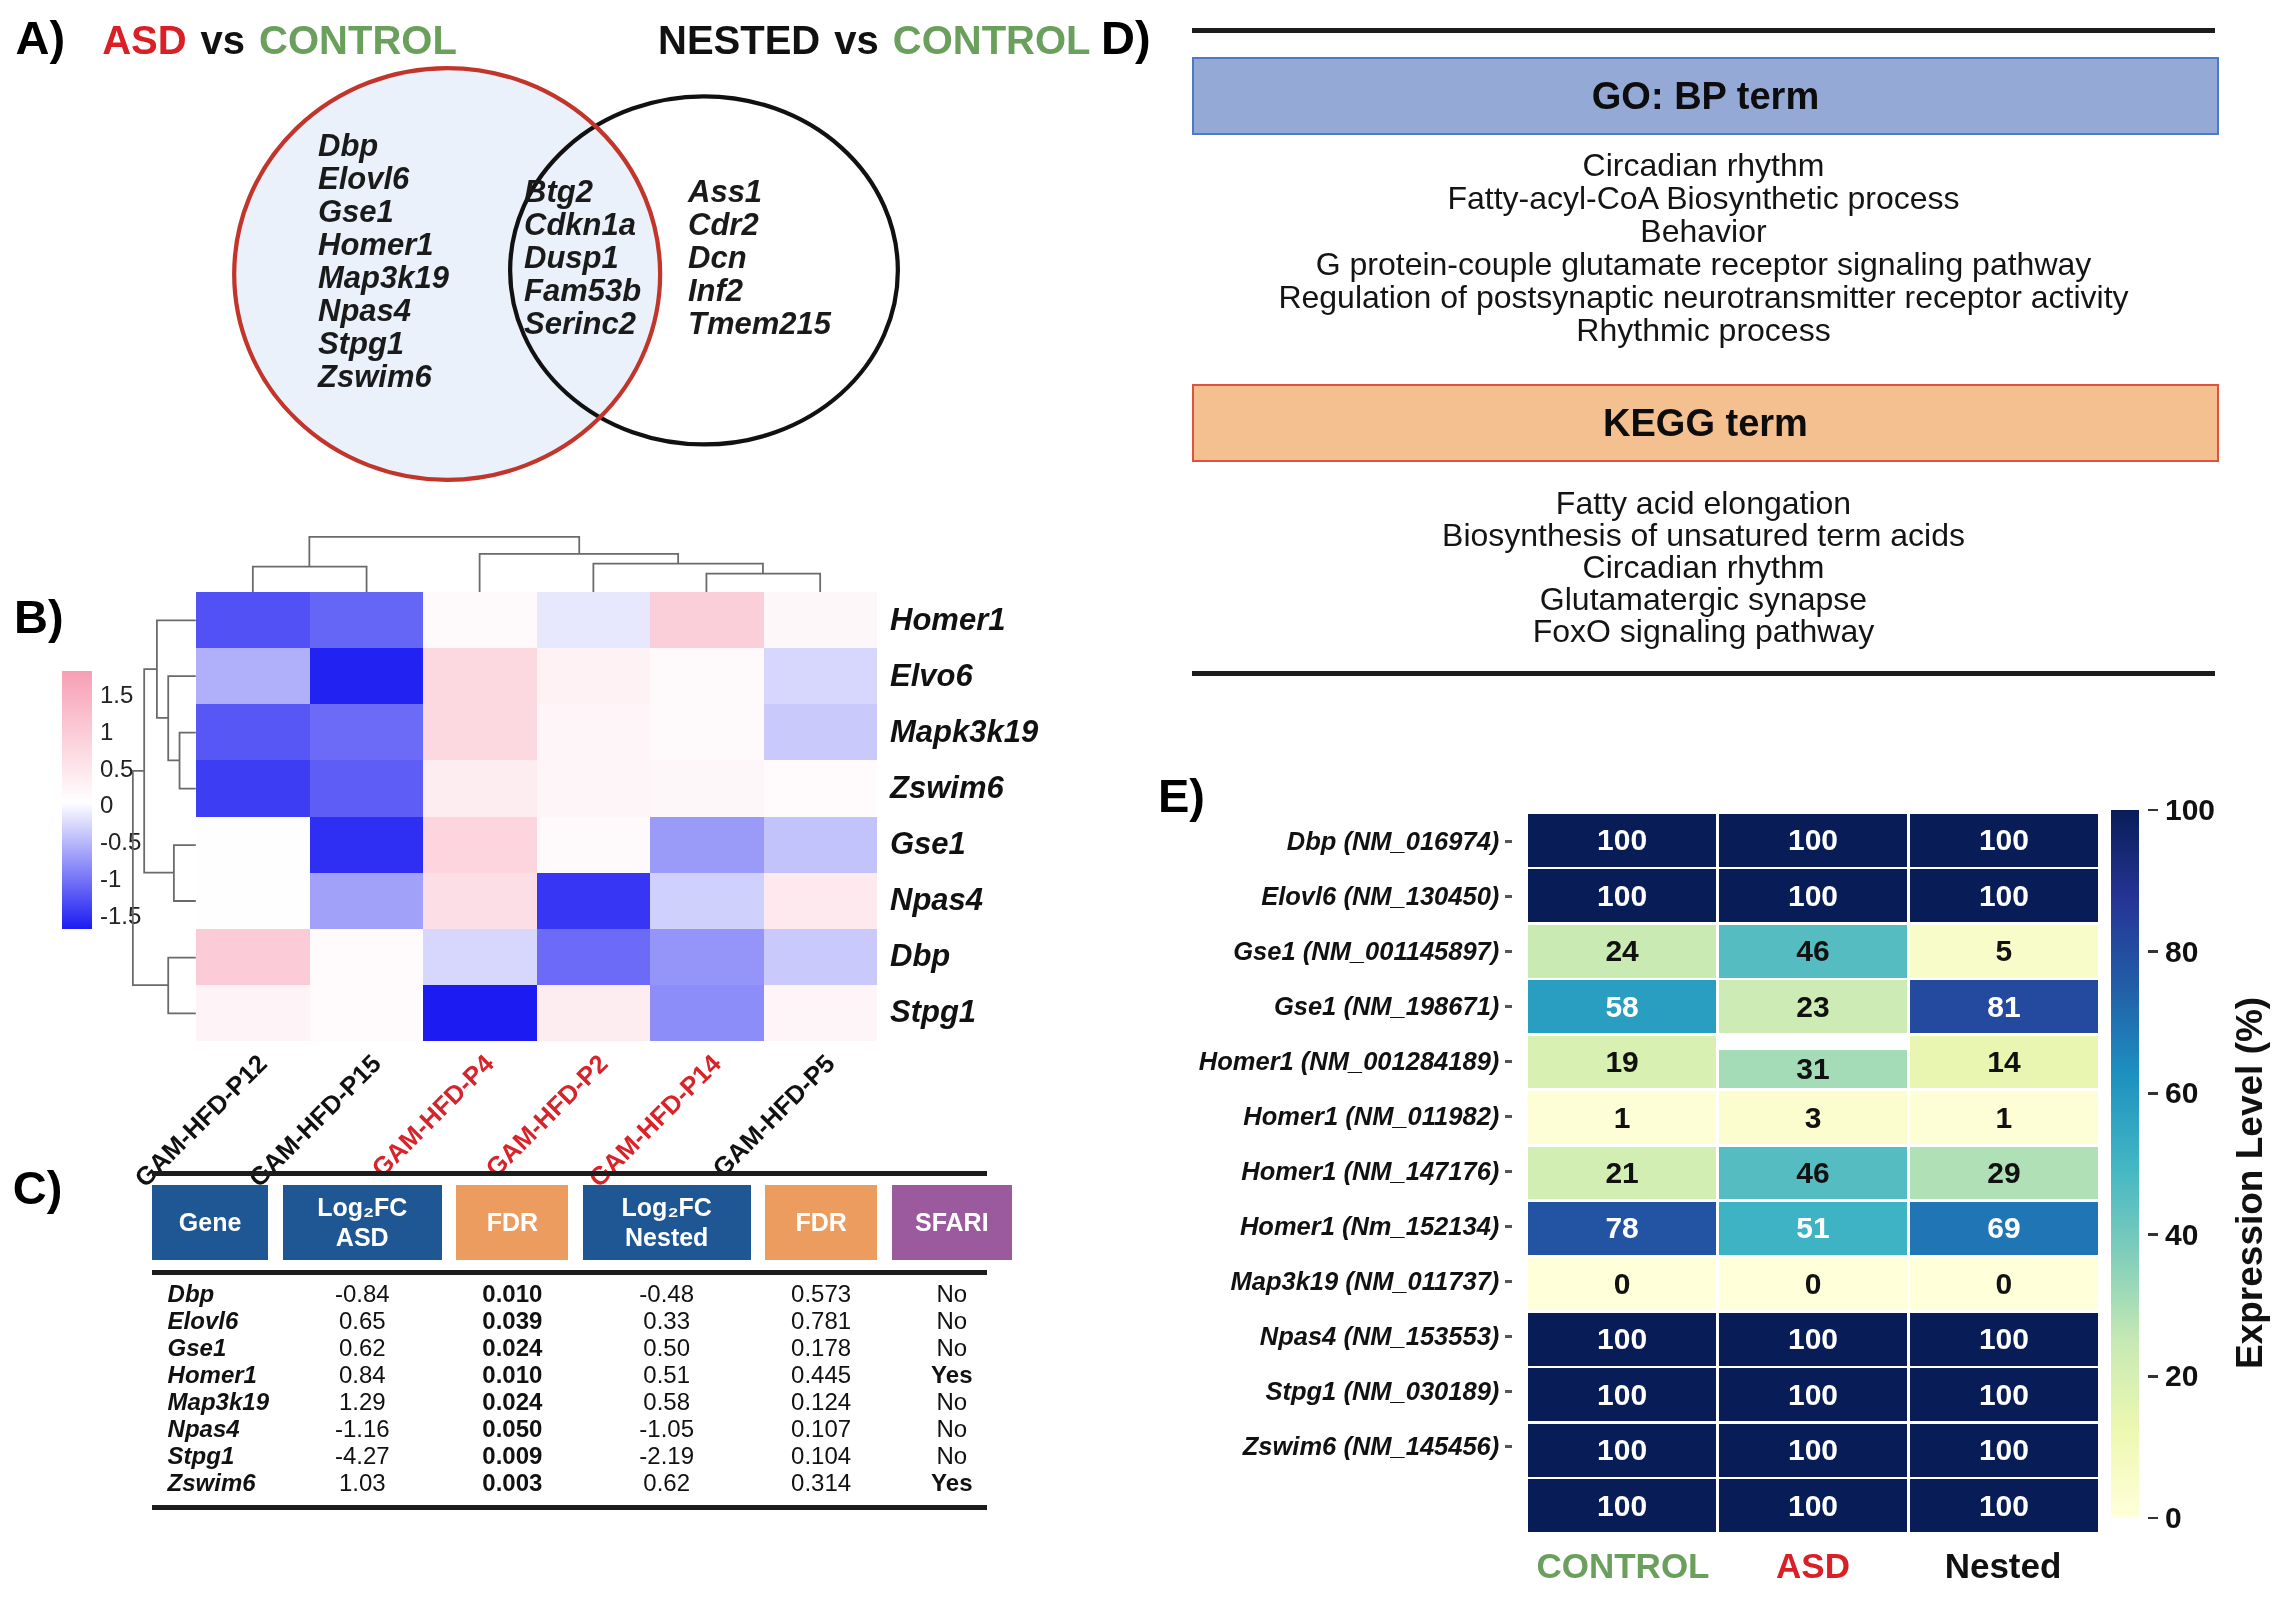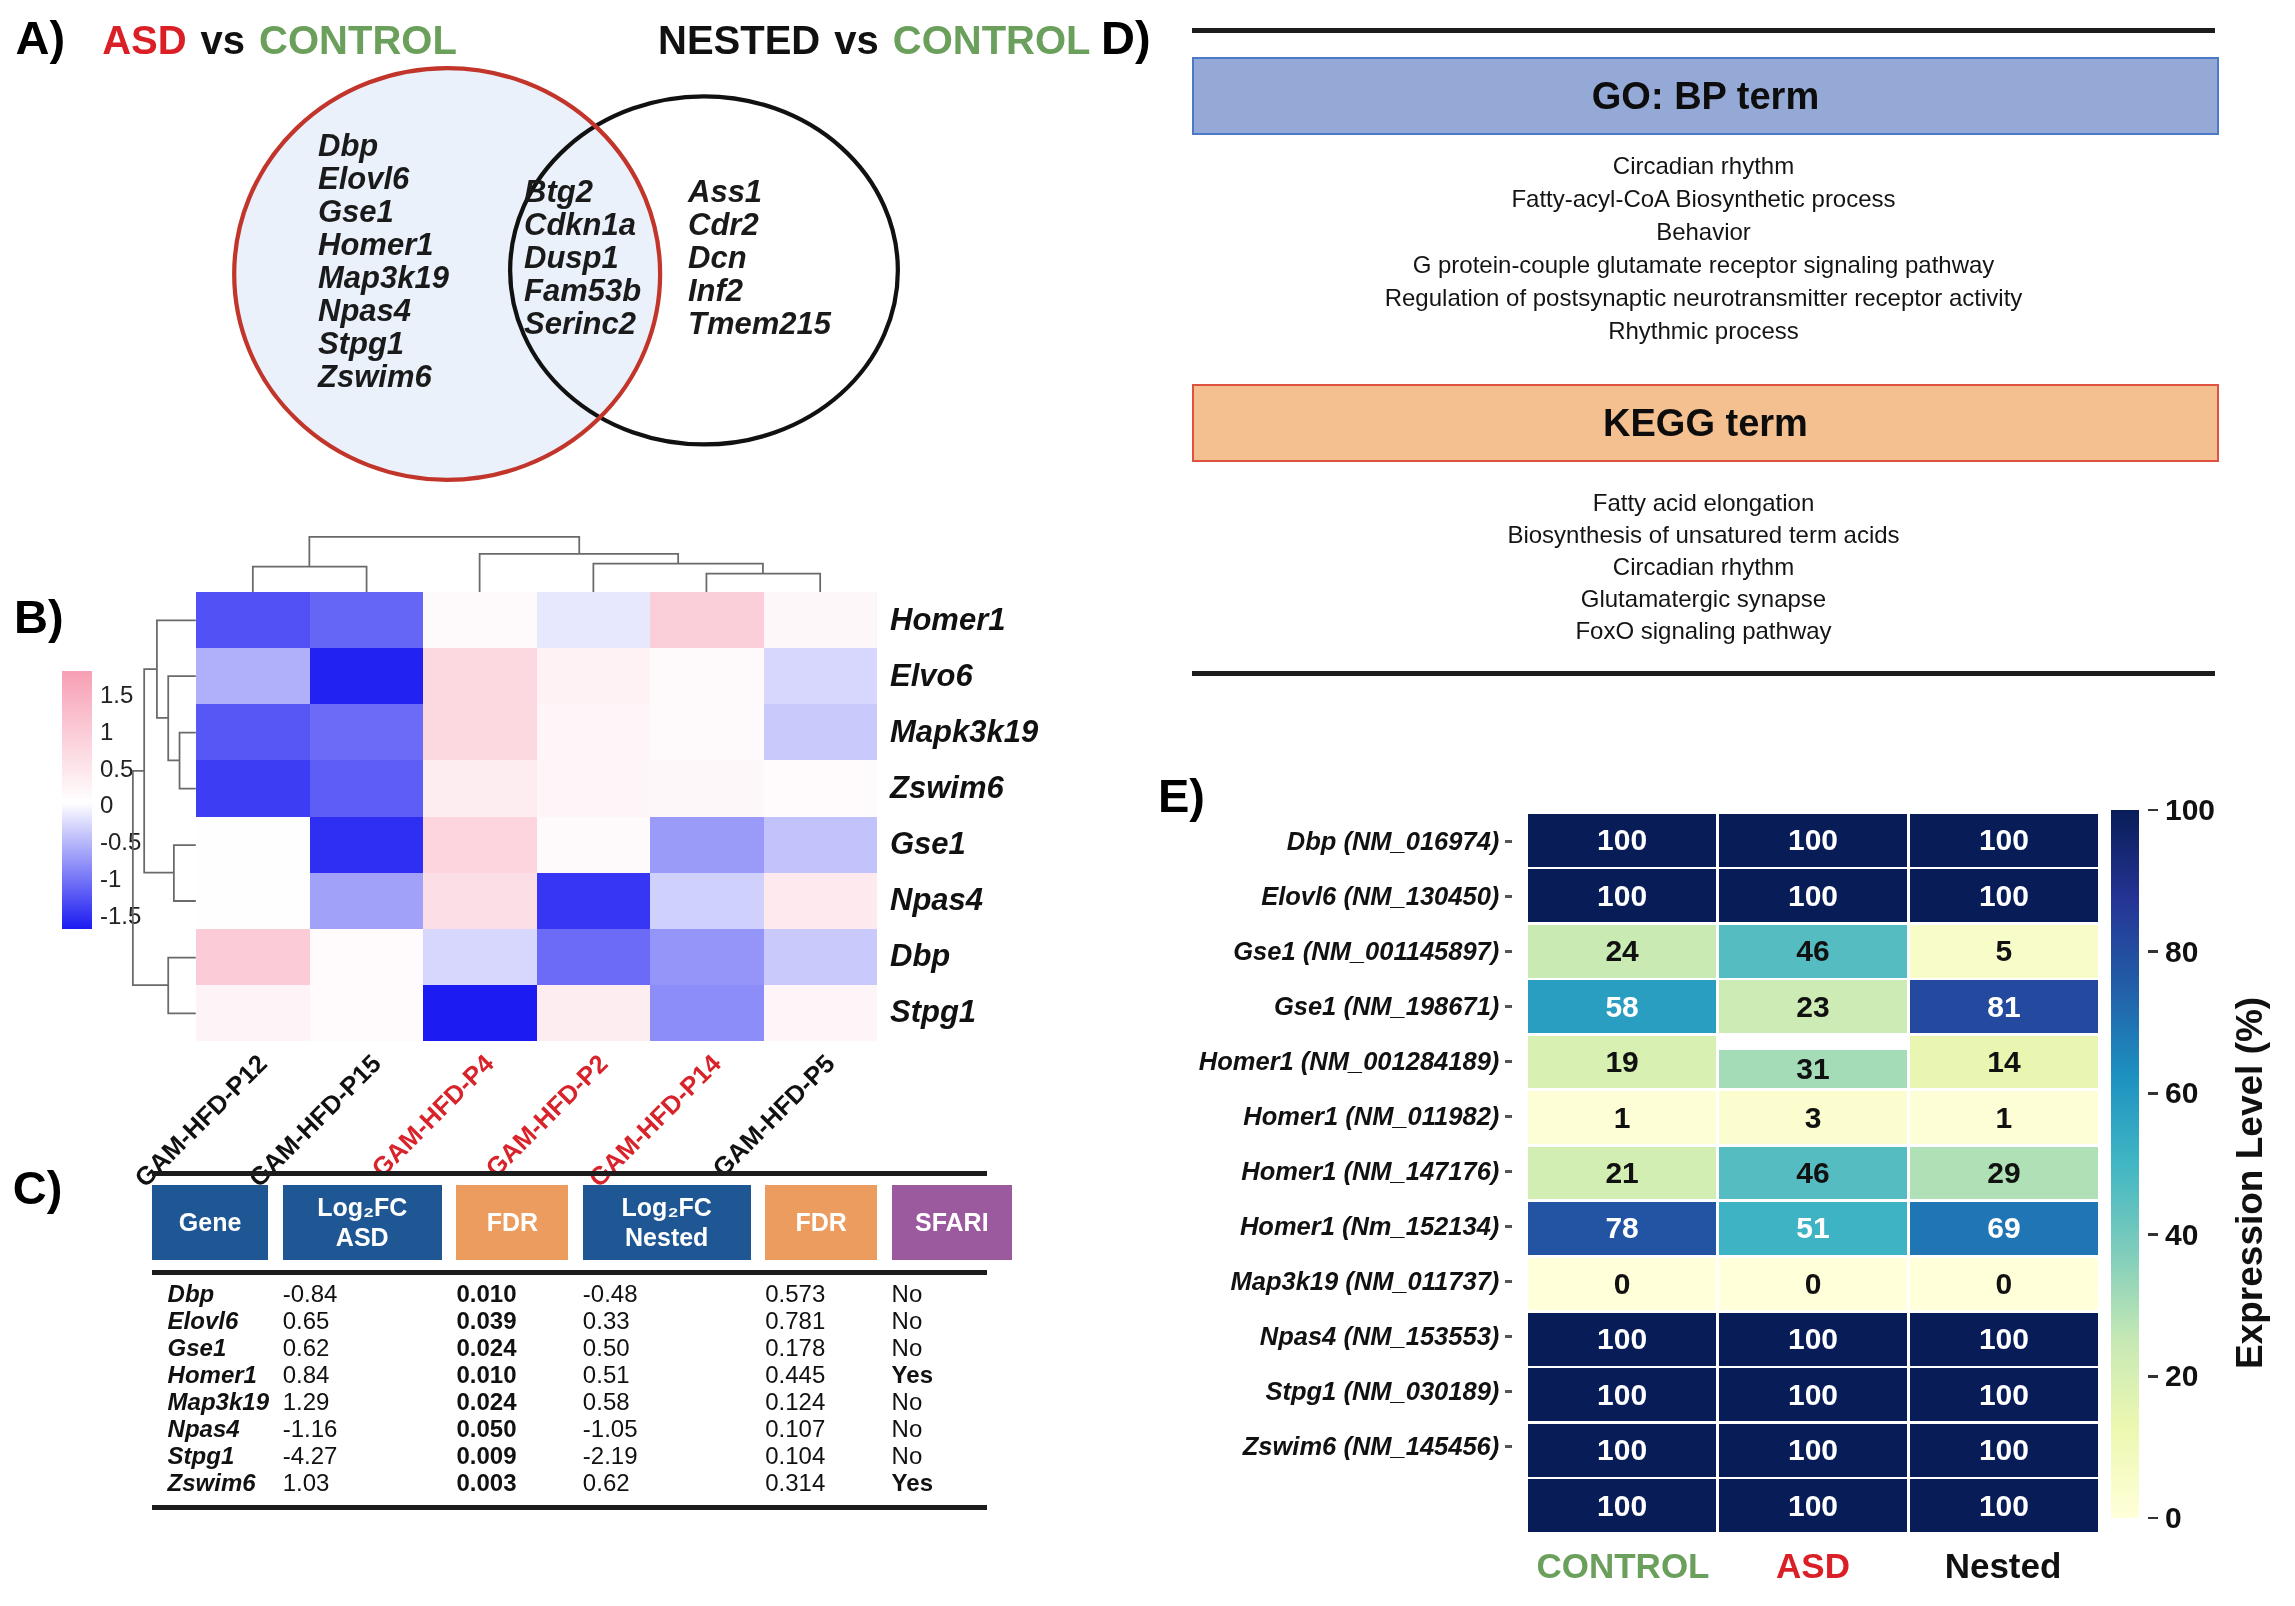--- a/index.html
+++ b/index.html
@@ -30,32 +30,32 @@
 
   
   #c-table{position:absolute;left:152px;top:1171px;width:860px;}
   .c-rule{height:5px;background:#1c1c1c;width:835px;}
   #c-headers{display:grid;grid-template-columns:13.5% 18.5% 13% 19.5% 13% 14%;justify-content:space-between;
     margin:8.5px 0 10px 0;}
   .c-header{height:75px;display:flex;flex-direction:column;align-items:center;justify-content:center;
     color:#fff;font-weight:700;font-size:25px;line-height:30px;text-align:center;}
   .c-row{display:grid;grid-template-columns:13.5% 18.5% 13% 19.5% 13% 14%;justify-content:space-between;
     height:27px;align-items:center;font-size:24px;}
-  .c-cell{}
+  .c-cell{text-align:center;}
   .c-gene{font-style:italic;font-weight:700;text-align:left;padding-left:15.6px;}
   .c-bold{font-weight:700;}
   #c-rows{margin-top:5.7px;margin-bottom:8.5px;}
 
   
   .d-line{position:absolute;left:1192px;width:1023px;height:5px;background:#1c1c1c;}
   .d-box{position:absolute;left:1192px;width:1023px;height:74px;display:flex;align-items:center;
     justify-content:center;font-size:38px;font-weight:800;color:#0d0d0d;}
   #d-go-box{top:57px;background:#94a9d6;border:2.8px solid #4d79c7;}
   #d-kegg-box{top:384px;background:#f4c08f;border:2.8px solid #df5240;}
-  .d-list{position:absolute;left:1192px;width:1023px;text-align:center;font-size:24px;line-height:33px;
+  .d-list{position:absolute;left:1192px;width:1023px;text-align:center;font-size:32px;line-height:33px;
     font-weight:500;color:#141414;}
   #d-go-list{top:149px;}
   #d-kegg-list{top:487px;line-height:32px;}
 
   
   #e-labels{position:absolute;left:1012px;top:814px;width:500px;display:grid;grid-auto-rows:55px;}
   .e-label{display:flex;align-items:center;justify-content:flex-end;font-size:25.5px;font-style:italic;
     font-weight:600;white-space:nowrap;}
   .e-tick{display:inline-block;width:7px;height:2.1px;background:#555;margin-left:5.7px;}
   #e-cells{position:absolute;left:1528px;top:814px;width:570px;height:718px;display:grid;

